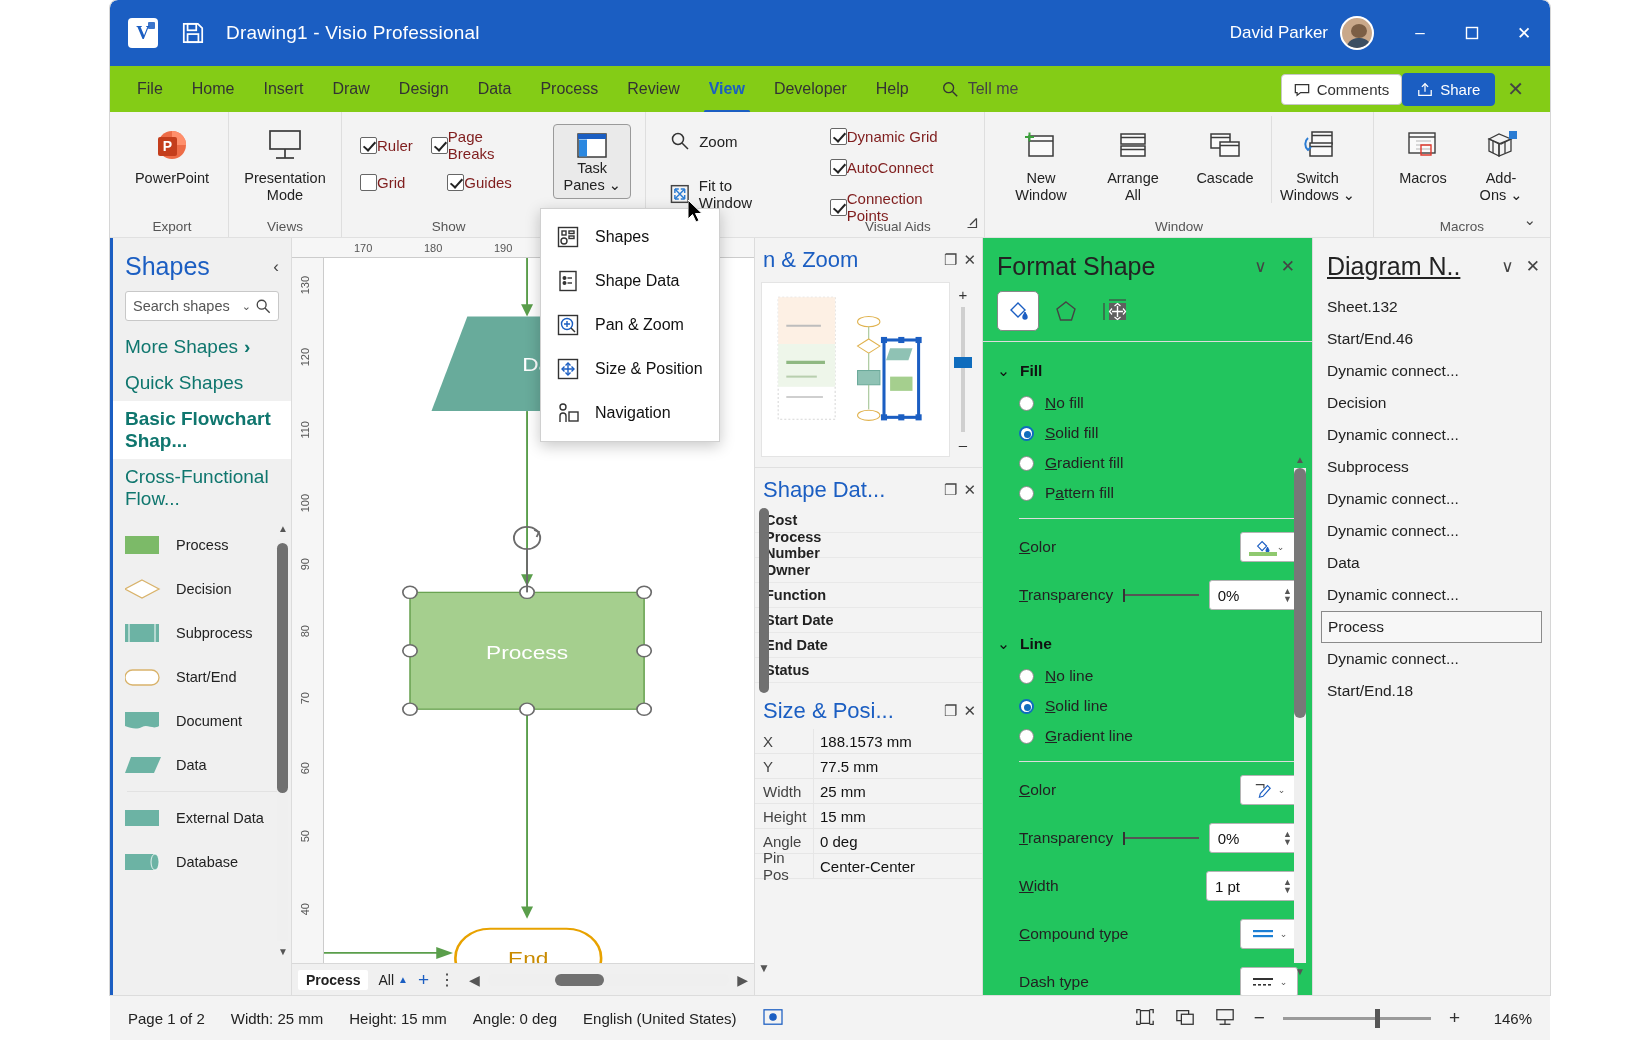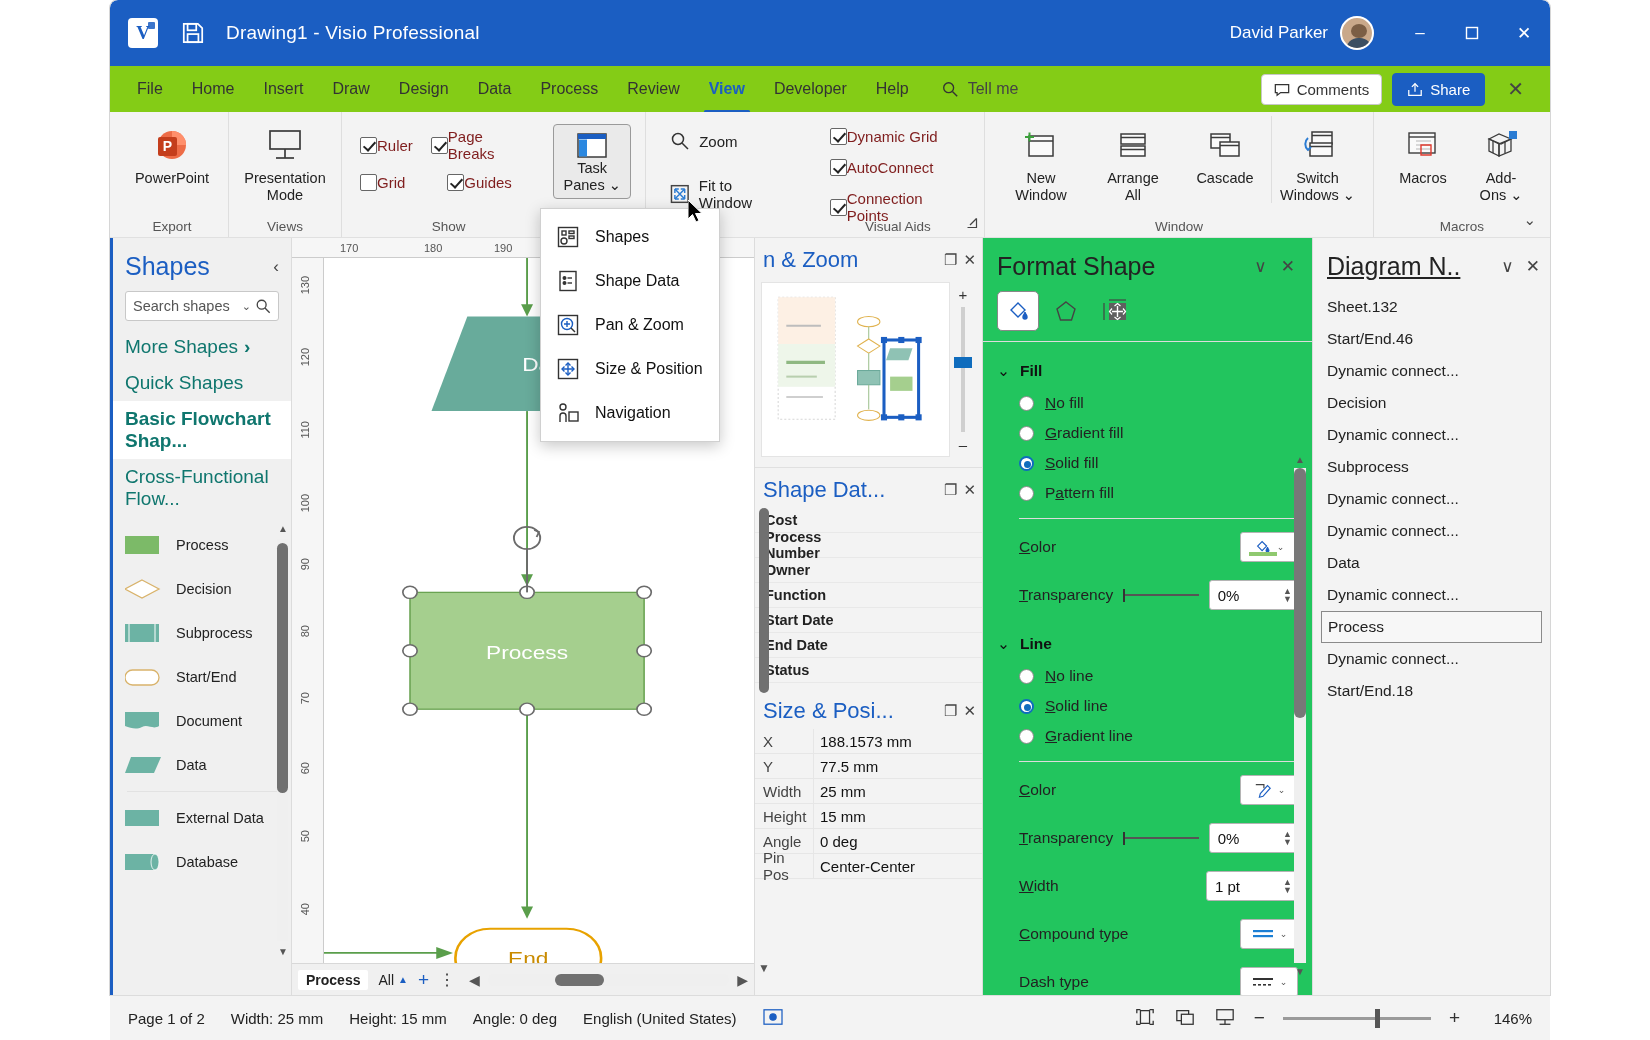--- a/index.html
+++ b/index.html
@@ -59,21 +59,21 @@
     display: flex; align-items: center; padding: 0 14px;
     font-size: 16px; color: #333;
   }
   .tab { padding: 6px 13px; margin-right: 3px; cursor: default; position: relative; }
   .tab.active { color: #1b5ec2; font-weight: bold; }
   .tab.active::after {
     content: ''; position: absolute; left: 8px; right: 8px; bottom: -9px;
     height: 3px; background: #1b5ec2; border-radius: 2px;
   }
   .tellme { display: flex; align-items: center; gap: 9px; margin-left: 16px; color: #444; }
-  .tabs-right { margin-left: auto; display: flex; align-items: center; gap: 10px; }
+  .tabs-right { margin-left: auto; display: flex; align-items: center; }
   .btn-comments {
     display: flex; align-items: center; gap: 7px;
     border: 1px solid #c7c7c7; border-radius: 4px; background: #fff;
     padding: 6px 12px; font-size: 15px; color: #333;
   }
   .btn-share {
     display: flex; align-items: center; gap: 7px;
     border: 1px solid #1b5ec2; border-radius: 4px; background: #1b5ec2;
     padding: 7px 14px; font-size: 15px; color: #fff;
   }
@@ -638,21 +638,21 @@
           <div class="track"></div>
           <div class="au">▲</div>
           <div class="thumb"></div>
           <div class="ad">▼</div>
         </div>
       </div>
     </div>
 
     <div class="canvas-wrap">
       <div class="ruler-h">
-        <span style="left:48px">170</span>
+        <span style="left:62px">170</span>
         <span style="left:132px">180</span>
         <span style="left:202px">190</span>
       </div>
       <div class="canvas-body">
         <div class="ruler-v">
           <span style="top:18px">130</span>
           <span style="top:90px">120</span>
           <span style="top:163px">110</span>
           <span style="top:236px">100</span>
           <span style="top:300px">90</span>
@@ -874,26 +874,26 @@
       <div class="fmt-body">
         <div class="grp-title">
           <span style="font-weight:normal">⌄</span>
           <span>Fill</span>
         </div>
         <div class="radio-row">
             <span class="radio"></span>
             <span><u class="acc">N</u>o fill</span>
           </div>
         <div class="radio-row">
+            <span class="radio on"></span>
+            <span><u class="acc">S</u>olid fill</span>
+          </div>
+        <div class="radio-row">
             <span class="radio"></span>
             <span><u class="acc">G</u>radient fill</span>
-          </div>
-        <div class="radio-row">
-            <span class="radio on"></span>
-            <span><u class="acc">S</u>olid fill</span>
           </div>
         <div class="radio-row">
             <span class="radio"></span>
             <span>P<u class="acc">a</u>ttern fill</span>
           </div>
         <div class="hr-soft"></div>
         <div class="prop-row">
           <span class="lbl"><u class="acc">C</u>olor</span>
           <span class="swatch-btn">
             <svg width="18" height="18" viewBox="0 0 20 20" fill="none" stroke="#1b5ec2" stroke-width="1.3">

